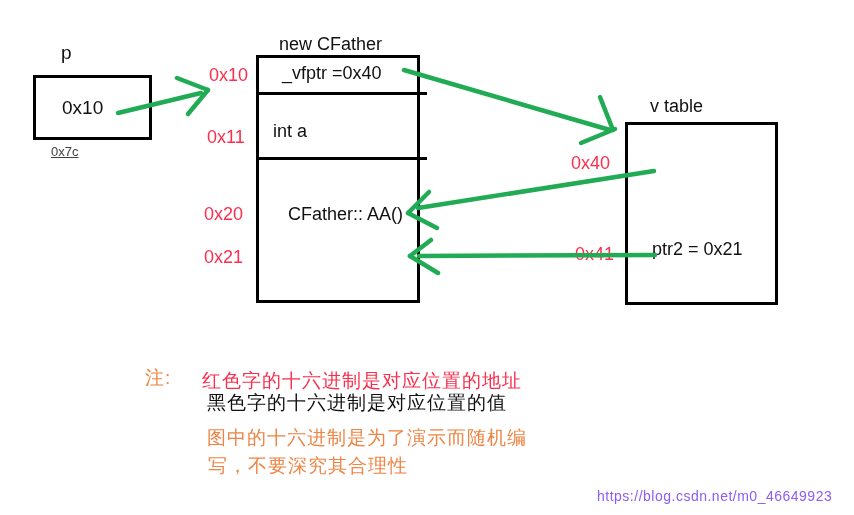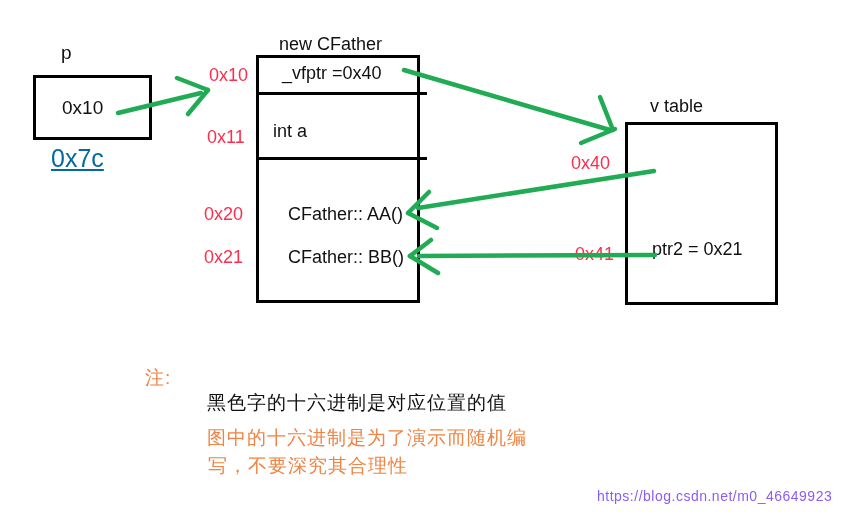--- a/index.html
+++ b/index.html
@@ -18,21 +18,21 @@
     background:transparent;
     box-sizing:border-box;
   }
   .divider{
     position:absolute;
     height:3px;
     background:#000;
   }
   .lbl{font-size:19px;color:#111;}
   .cell{font-size:18px;color:#111;}
-  .red{color:#0369a1;font-size:25px;text-decoration:underline;}
+  .red{color:#404040;font-size:13px;text-decoration:underline;}
   .red-sm{color:#fb2e4d;font-size:18px;}
   .note{font-size:19px;letter-spacing:1px;}
   .note-red{color:#fb2e4d;}
   .note-black{color:#111;}
   .note-orange{color:#ef8445;}
   .watermark{
     font-size:14px;
     color:#8b5cf6;
     letter-spacing:0.5px;
   }
@@ -62,29 +62,29 @@
   <div class="abs red-sm" style="left:204px;top:204px;">0x20</div>
   <div class="abs red-sm" style="left:204px;top:247px;">0x21</div>
 
   <div class="abs lbl" style="left:279px;top:34px;font-size:18px;">new CFather</div>
   <div class="box" style="left:256px;top:55px;width:164px;height:248px;"></div>
   <div class="divider" style="left:256px;top:92px;width:171px;"></div>
   <div class="divider" style="left:256px;top:157px;width:171px;"></div>
   <div class="abs cell" style="left:282px;top:63px;">_vfptr =0x40</div>
   <div class="abs cell" style="left:273px;top:121px;">int a</div>
   <div class="abs cell" style="left:288px;top:204px;">CFather:: AA()</div>
-  <div class="abs cell" style="left:288px;top:247px;">CFather:: BB()</div>
 
   <div class="abs lbl" style="left:650px;top:96px;font-size:18px;">v table</div>
   <div class="box" style="left:625px;top:122px;width:153px;height:183px;"></div>
   <div class="abs cell" style="left:652px;top:239px;">ptr2 = 0x21</div>
   <div class="abs red-sm" style="left:571px;top:153px;">0x40</div>
   <div class="abs red-sm" style="left:575px;top:244px;">0x41</div>
 
   <div class="abs note note-orange" style="left:145px;top:365px;">注:</div>
+  <div class="abs note note-red" style="left:202px;top:368px;">红色字的十六进制是对应位置的地址</div>
   <div class="abs note note-black" style="left:207px;top:390px;">黑色字的十六进制是对应位置的值</div>
   <div class="abs note note-orange" style="left:207px;top:425px;">图中的十六进制是为了演示而随机编</div>
   <div class="abs note note-orange" style="left:208px;top:453px;">写，不要深究其合理性</div>
 
   <div class="abs watermark" style="left:597px;top:488px;">https://blog.csdn.net/m0_46649923</div>
 
   <svg class="arrows" width="854" height="515" viewBox="0 0 854 515">
 
     <g>
       <line x1="118" y1="113" x2="201" y2="93"></line>

